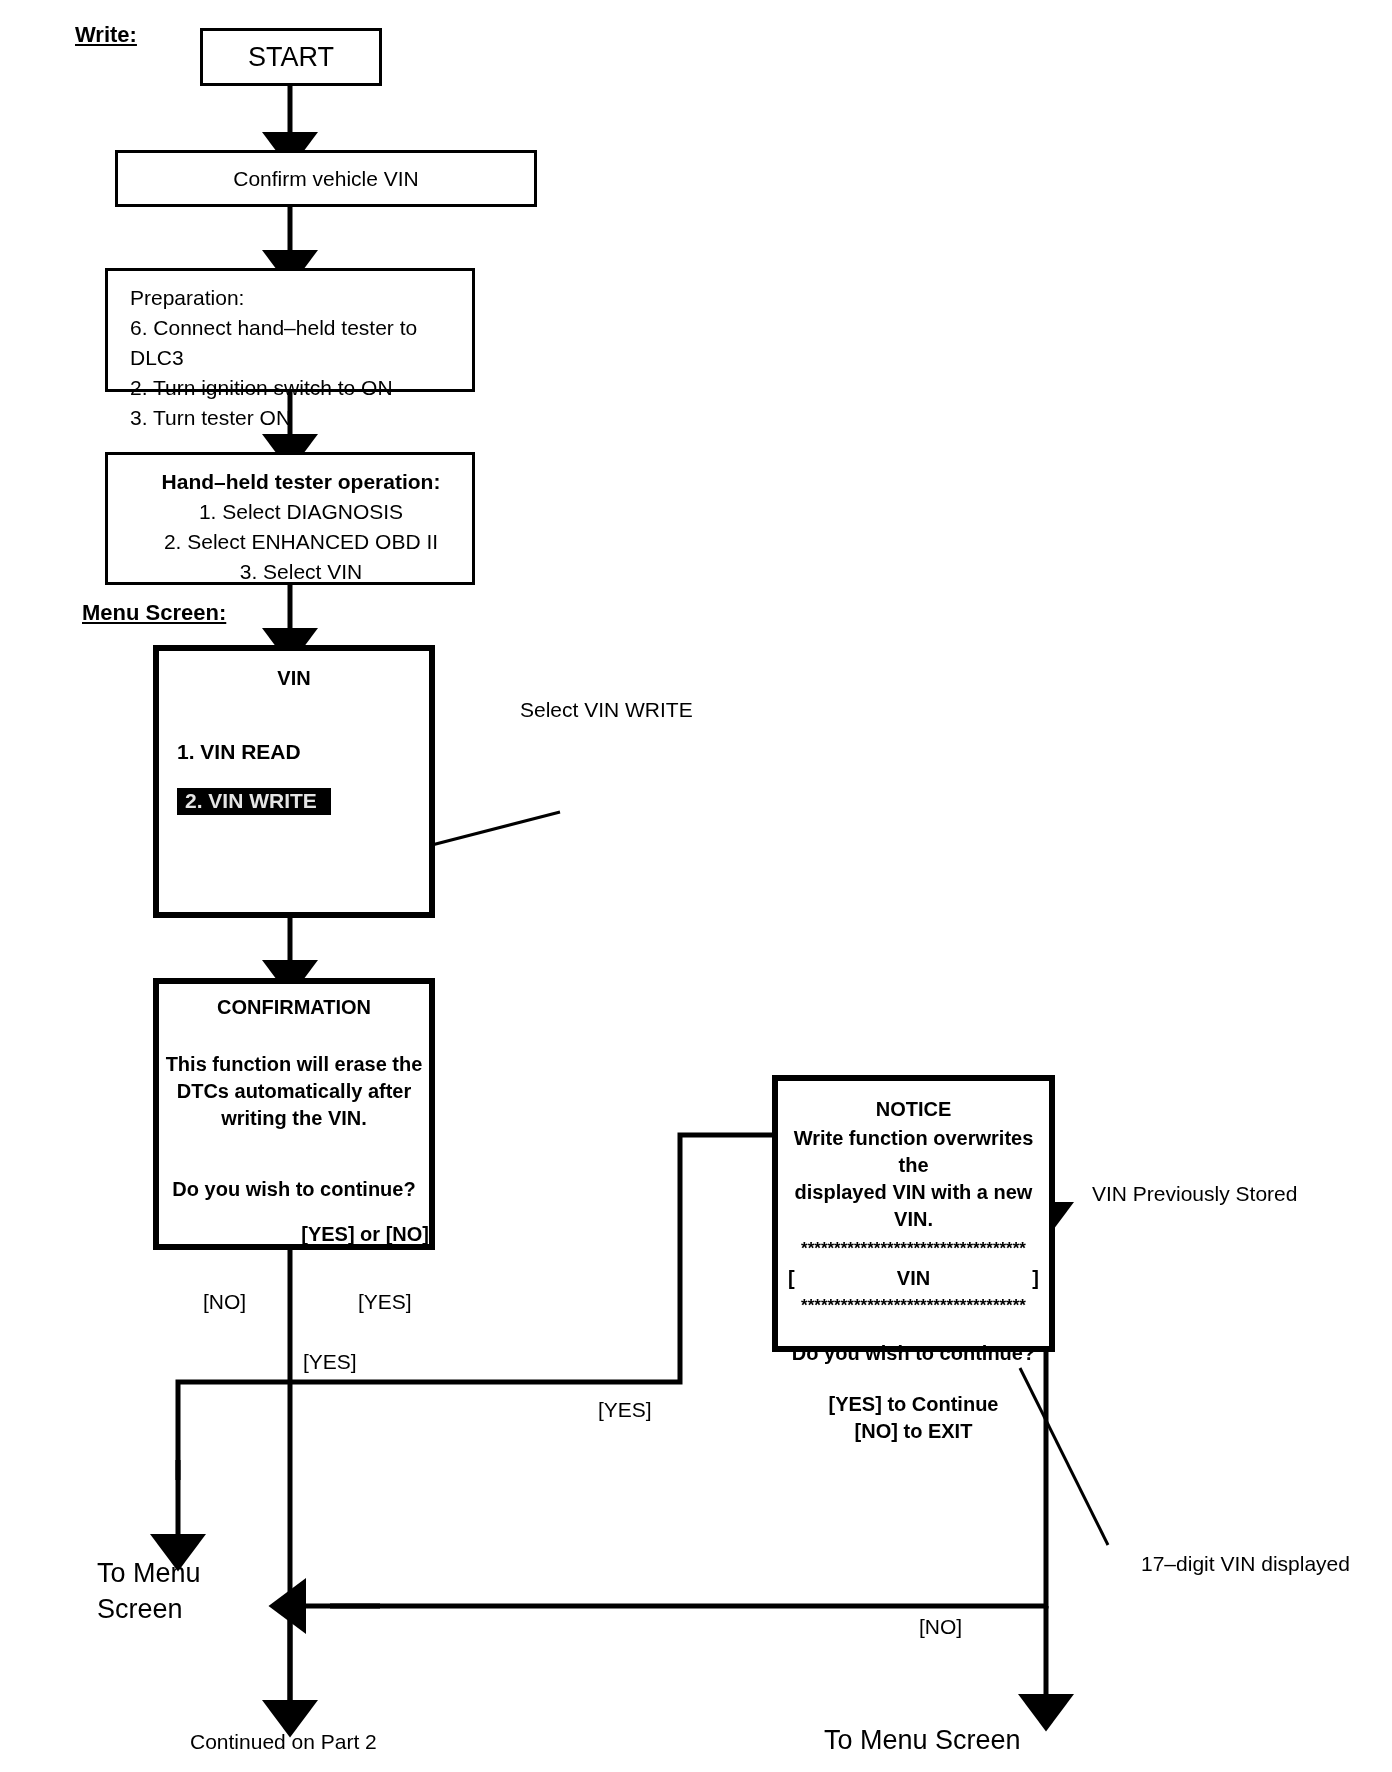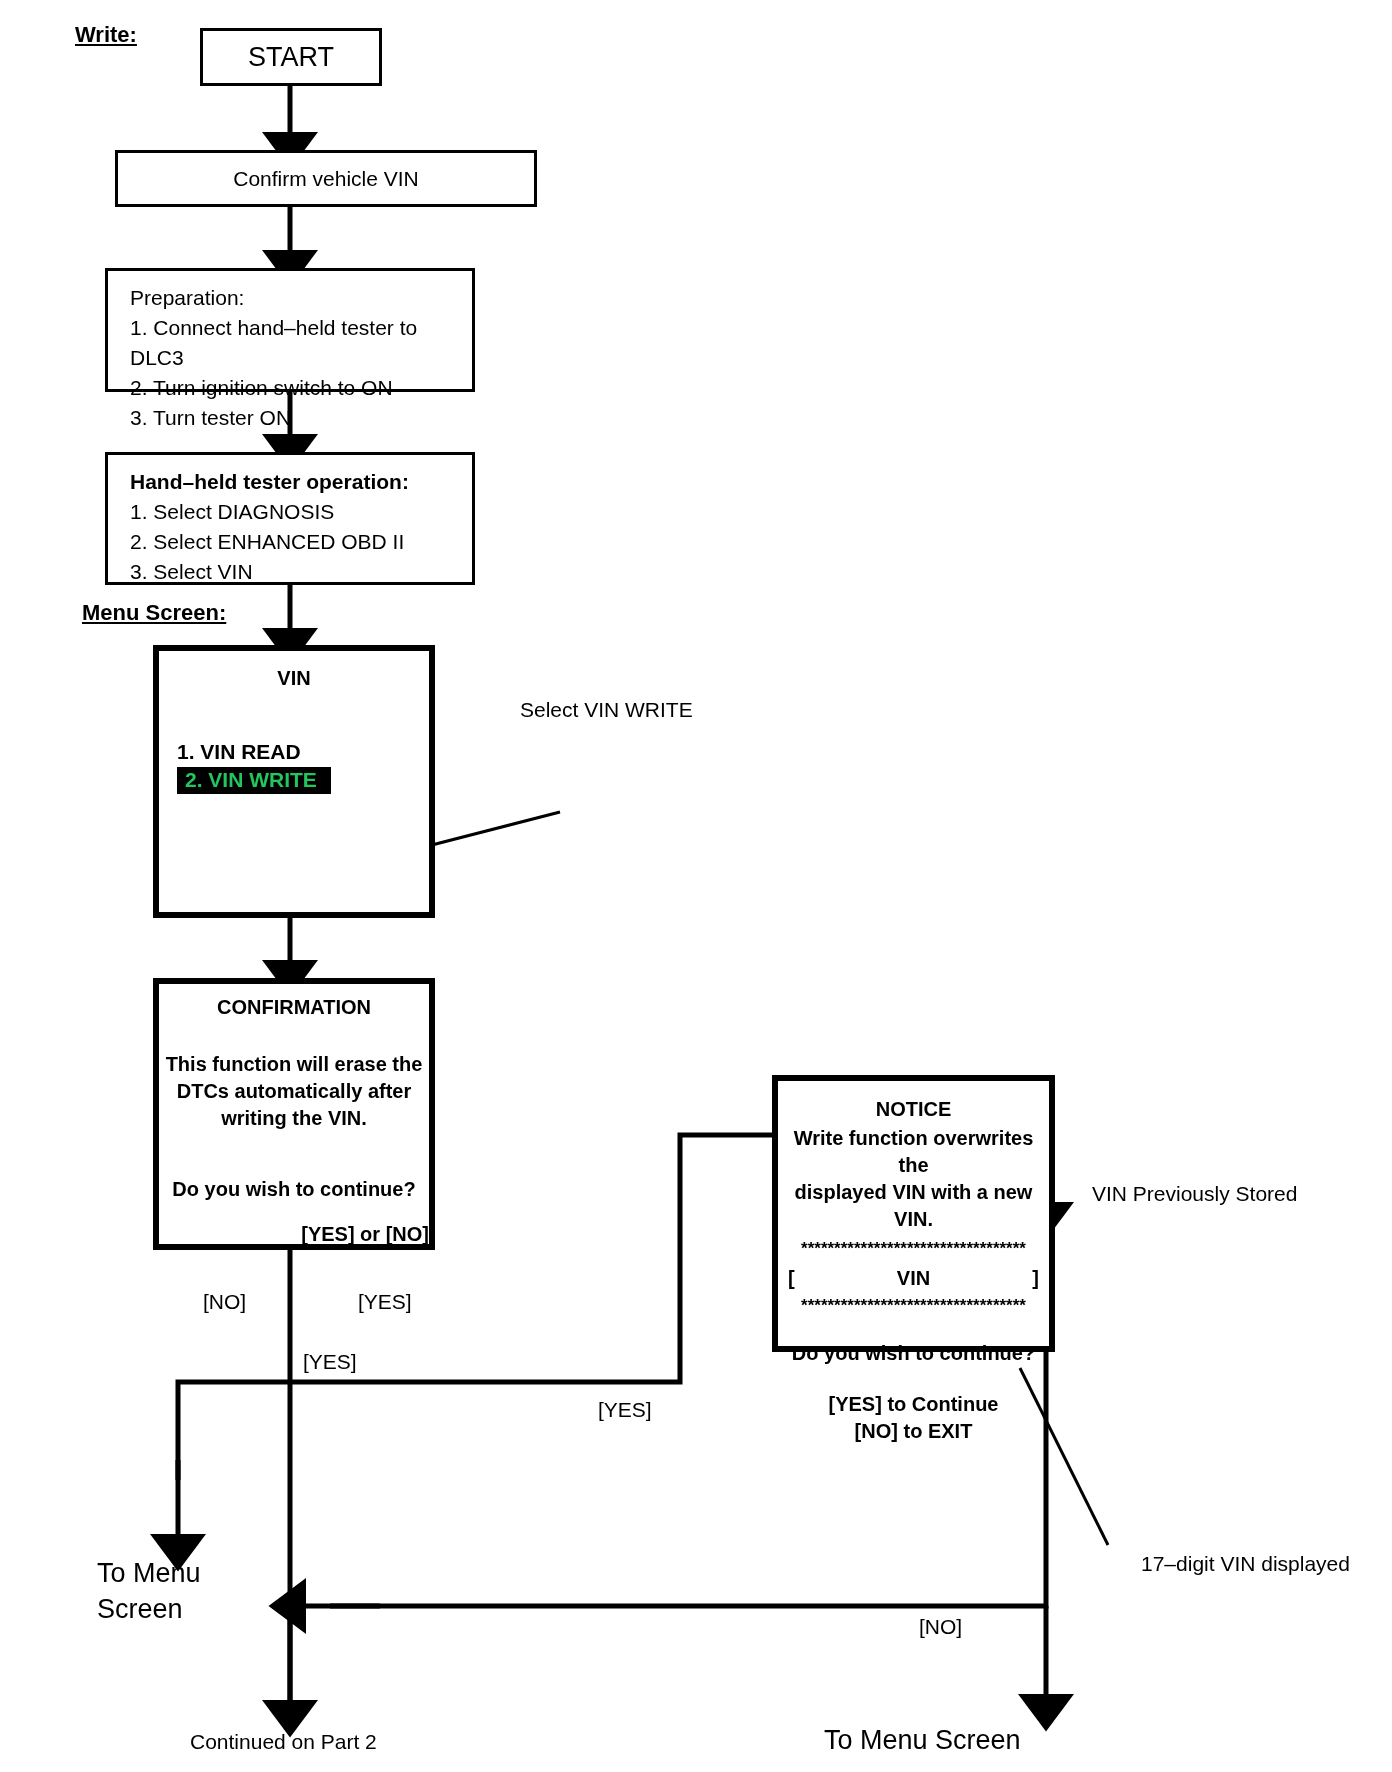--- a/index.html
+++ b/index.html
@@ -18,21 +18,21 @@
   .t-reg{font-size:21px;line-height:30px;font-weight:400;letter-spacing:0px;}
   .t-bold{font-size:21px;line-height:30px;font-weight:700;}
   .t-lbl{font-size:22px;font-weight:700;text-decoration:underline;}
   .t-start{font-size:27px;font-weight:400;}
 
   .pad{padding:12px 0 0 22px;}
 
   .screen-title{font-size:20px;font-weight:700;text-align:center;}
   .screen-line{font-size:20px;line-height:27px;font-weight:700;text-align:center;}
   .menu-item{font-size:21px;font-weight:700;}
-  .menu-item.sel{background:#000;color:#22c55e;display:inline-block;padding:1px 14px 2px 8px;}
+  .menu-item.sel{background:#000;color:#e5e5e5;display:inline-block;padding:1px 14px 2px 8px;margin-top:21px;}
 
   .stars{font-size:17px;font-weight:700;letter-spacing:0px;text-align:center;
          font-family:"Liberation Sans","DejaVu Sans",sans-serif;}
 
   .vinrow{display:flex;justify-content:space-between;font-size:20px;font-weight:700;padding:0 10px;}
 
   svg{position:absolute;left:0;top:0;width:1392px;height:1772px;overflow:visible;}
 
   .anno{font-size:21px;font-weight:400;white-space:nowrap;margin-left:28px;}
   .edge-lbl{font-size:21px;font-weight:400;white-space:nowrap;}
@@ -94,27 +94,27 @@
     <span class="t-start">START</span>
   </div>
 
   <div class="box ctr" style="left:115px;top:150px;width:422px;height:57px;">
     <span class="t-reg">Confirm vehicle VIN</span>
   </div>
 
   <div class="box" style="left:105px;top:268px;width:370px;height:124px;">
     <div class="pad">
       <div class="t-reg">Preparation:</div>
-      <div class="t-reg">1. Connect hand–held tester to DLC3</div>
+      <div class="t-reg">6. Connect hand–held tester to DLC3</div>
       <div class="t-reg">2. Turn ignition switch to ON</div>
       <div class="t-reg">3. Turn tester ON</div>
     </div>
   </div>
 
-  <div class="box" style="left:105px;top:452px;width:370px;height:133px;">
+  <div class="box" style="left:105px;top:452px;width:370px;height:133px;text-align:center;">
     <div class="pad">
       <div class="t-bold">Hand–held tester operation:</div>
       <div class="t-reg">1. Select DIAGNOSIS</div>
       <div class="t-reg">2. Select ENHANCED OBD II</div>
       <div class="t-reg">3. Select VIN</div>
     </div>
   </div>
 
   <div class="box thick" style="left:153px;top:645px;width:282px;height:273px;">
     <div class="screen-title" style="margin-top:16px;">VIN</div>

